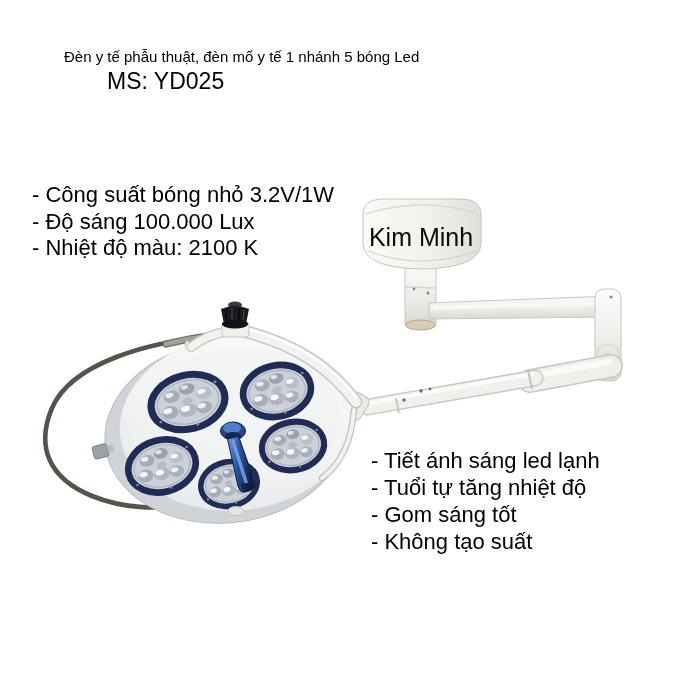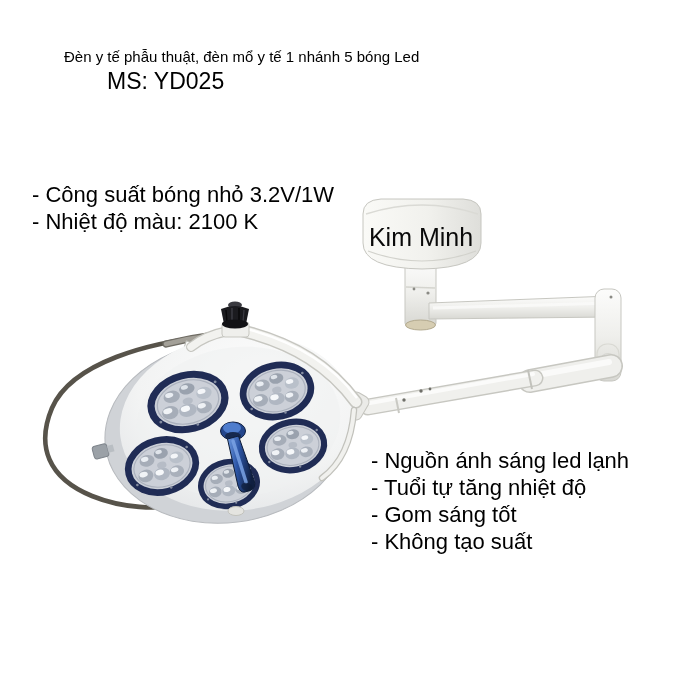--- a/index.html
+++ b/index.html
@@ -171,23 +171,24 @@
       <path d="M 233 441 L 246 482" stroke="#7aa2e4" stroke-width="3.5" fill="none" opacity="0.85" stroke-linecap="round"></path>
       <ellipse cx="247" cy="487" rx="6" ry="4" fill="#0d1a33" opacity="0.6" transform="rotate(20 247 487)"></ellipse>
     </g>
   </svg>
 
   <div id="title" class="abs">Đèn y tế phẫu thuật, đèn mổ y tế 1 nhánh 5 bóng Led</div>
   <div id="mscode" class="abs">MS: YD025</div>
 
   <ul id="specs" class="abs speclist">
     <li>- Công suất bóng nhỏ 3.2V/1W</li>
+    <li>- Độ sáng 100.000 Lux</li>
     <li>- Nhiệt độ màu: 2100 K</li>
   </ul>
 
   <ul id="features" class="abs speclist">
-    <li>- Nguồn ánh sáng led lạnh</li>
+    <li>- Tiết ánh sáng led lạnh</li>
     <li>- Tuổi tự tăng nhiệt độ</li>
     <li>- Gom sáng tốt</li>
     <li>- Không tạo suất</li>
   </ul>
 
 </div>
 
 </body></html>

